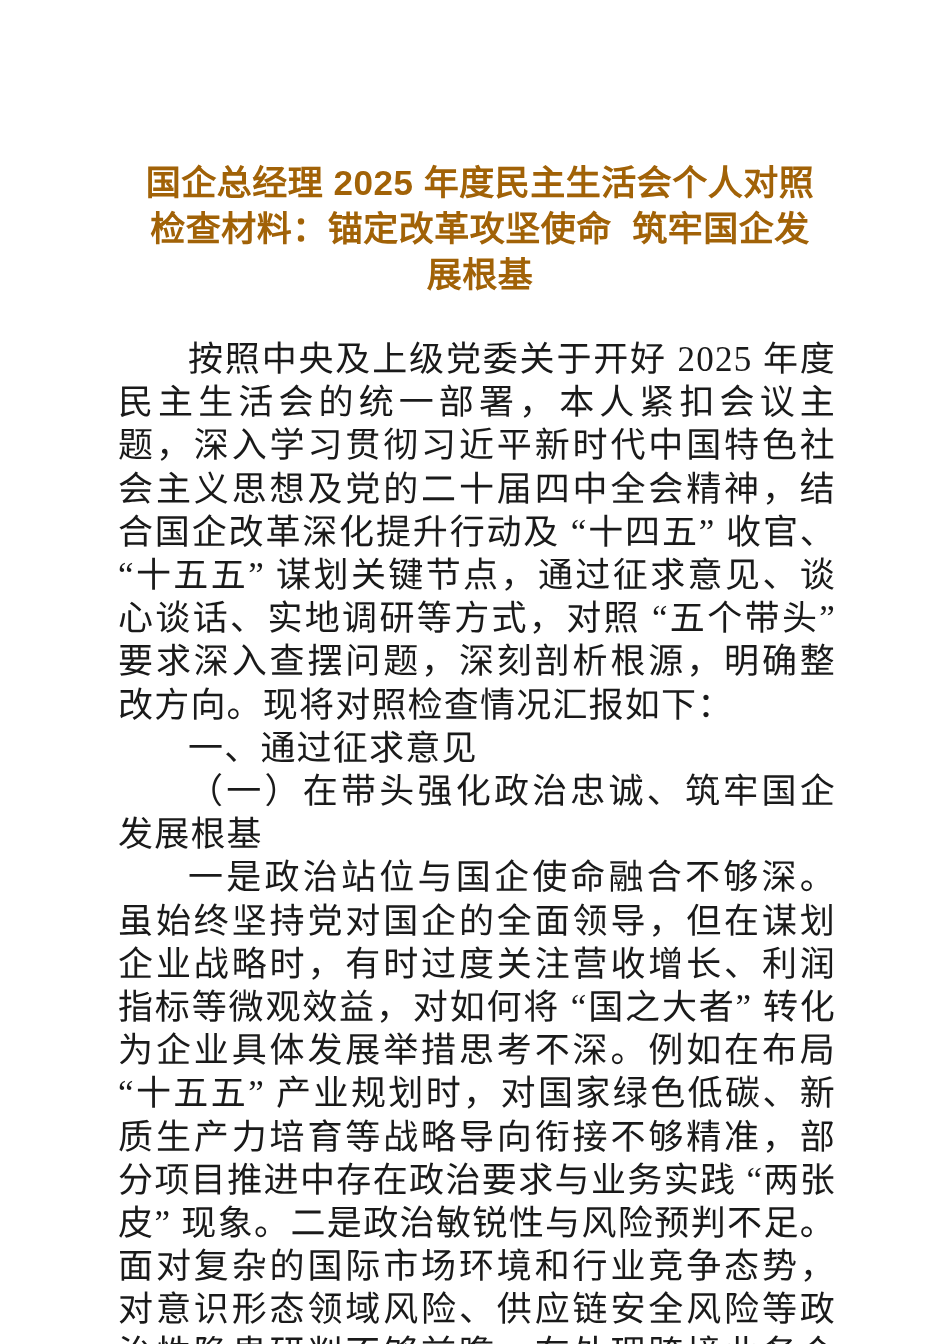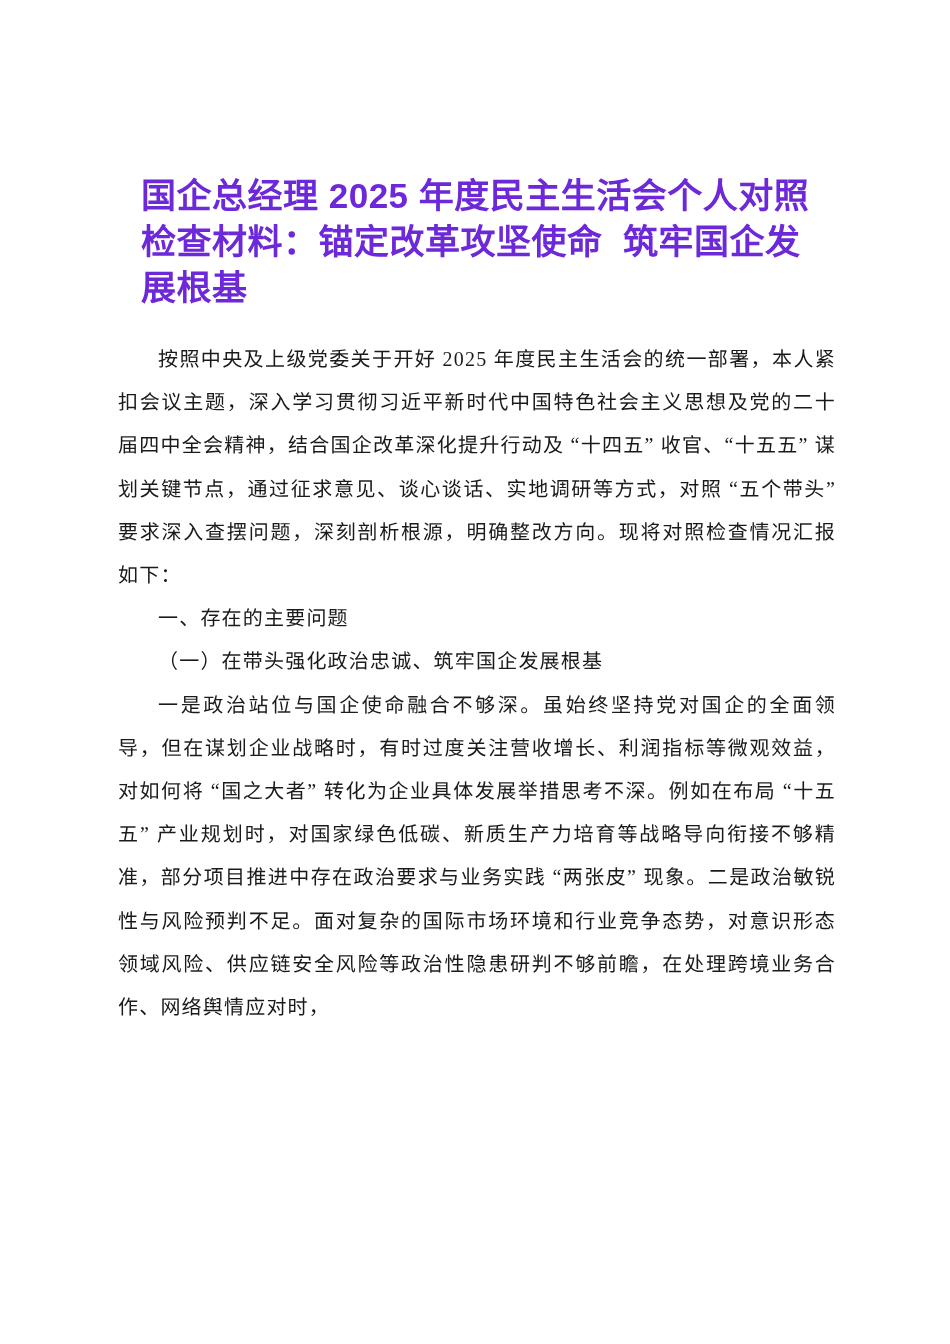--- a/index.html
+++ b/index.html
@@ -18,43 +18,44 @@
     overflow: hidden;
     box-sizing: border-box;
     font-family: "Liberation Serif", "DejaVu Serif", serif;
     color: #000000;
   }
 
   
   .doc-title {
     position: absolute;
     left: 141px;
-    top: 173px;
+    top: 160px;
     width: 678px;
     font-family: "Liberation Sans", "DejaVu Sans", sans-serif;
     font-weight: 700;
     font-size: 35px;
     line-height: 46px;
     letter-spacing: 0.5px;
-    color: #6d28d9;
+    text-align: center;
+    color: #a16207;
     white-space: pre-wrap;
     word-break: break-all;
   }
 
   
   .doc-body {
     position: absolute;
     left: 118px;
     top: 338px;
     width: 718px;
   }
 
   .para {
     font-family: "Liberation Serif", "DejaVu Serif", serif;
-    font-size: 20px;
+    font-size: 35px;
     line-height: 43.2px;
     color: #1a1a1a;
     text-align: justify;
     text-justify: inter-ideograph;
     text-align-last: left;
     word-break: break-all;
     margin: 0;
     letter-spacing: 1.2px;
   }
 
@@ -70,20 +71,20 @@
 </head>
 <body>
 
 <div class="page">
 
   <div class="doc-title">国企总经理 2025 年度民主生活会个人对照检查材料：锚定改革攻坚使命  筑牢国企发展根基</div>
 
   <div class="doc-body">
     <p class="para indent">按照中央及上级党委关于开好 2025 年度民主生活会的统一部署，本人紧扣会议主题，深入学习贯彻习近平新时代中国特色社会主义思想及党的二十届四中全会精神，结合国企改革深化提升行动及 “十四五” 收官、“十五五” 谋划关键节点，通过征求意见、谈心谈话、实地调研等方式，对照 “五个带头” 要求深入查摆问题，深刻剖析根源，明确整改方向。现将对照检查情况汇报如下：</p>
 
-    <p class="para indent">一、存在的主要问题</p>
+    <p class="para indent">一、通过征求意见</p>
 
     <p class="para indent">（一）在带头强化政治忠诚、筑牢国企发展根基</p>
 
     <p class="para indent">一是政治站位与国企使命融合不够深。虽始终坚持党对国企的全面领导，但在谋划企业战略时，有时过度关注营收增长、利润指标等微观效益，对如何将 “国之大者” 转化为企业具体发展举措思考不深。例如在布局 “十五五” 产业规划时，对国家绿色低碳、新质生产力培育等战略导向衔接不够精准，部分项目推进中存在政治要求与业务实践 “两张皮” 现象。二是政治敏锐性与风险预判不足。面对复杂的国际市场环境和行业竞争态势，对意识形态领域风险、供应链安全风险等政治性隐患研判不够前瞻，在处理跨境业务合作、网络舆情应对时，</p>
   </div>
 
 </div>
 
 </body></html>

